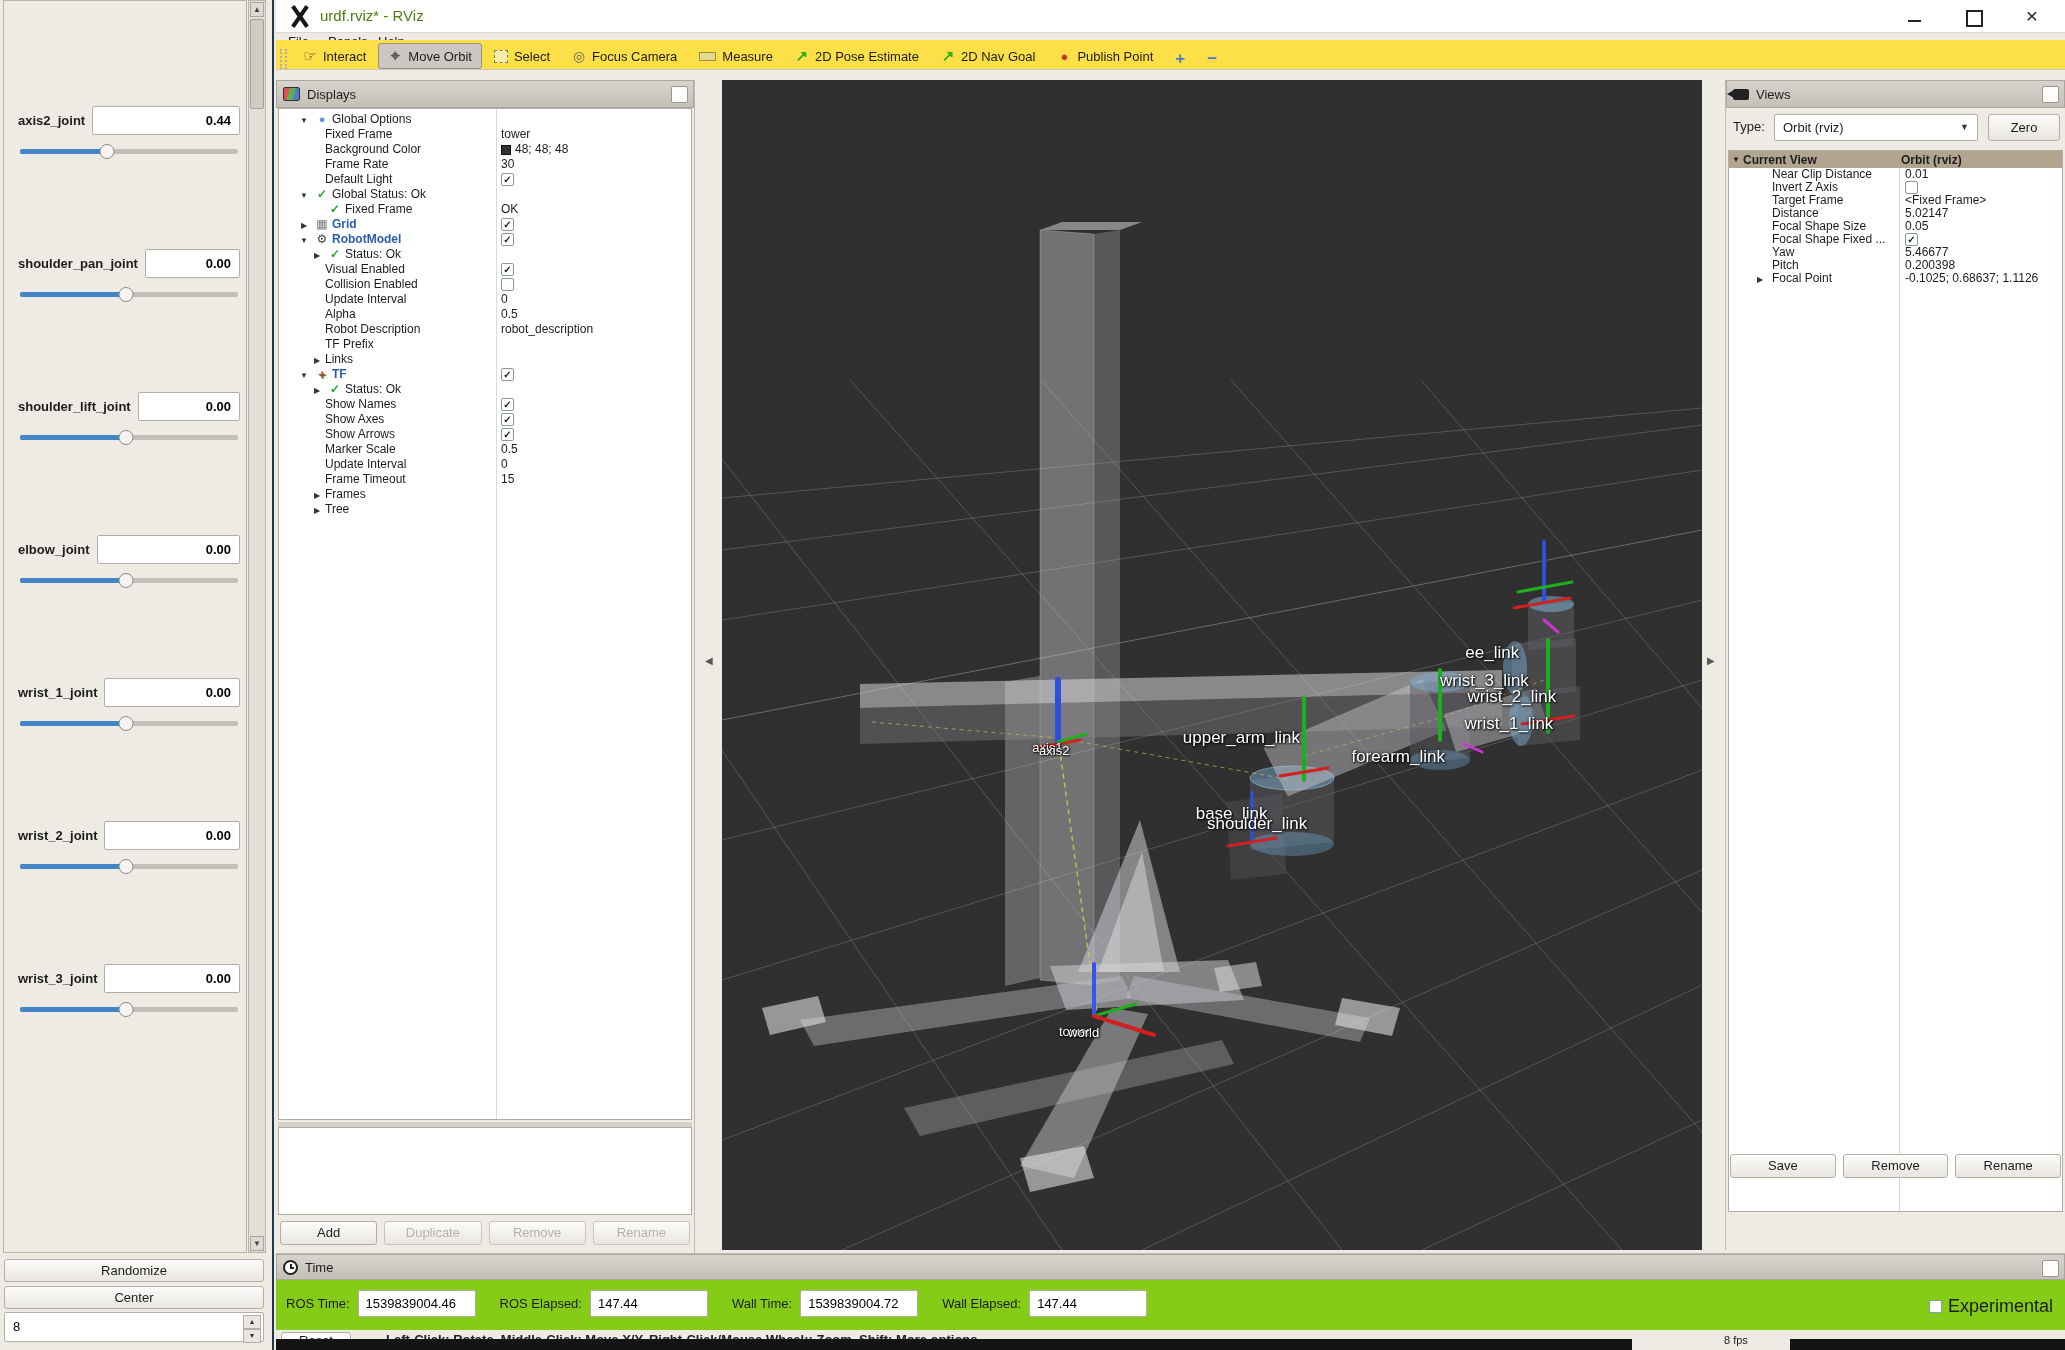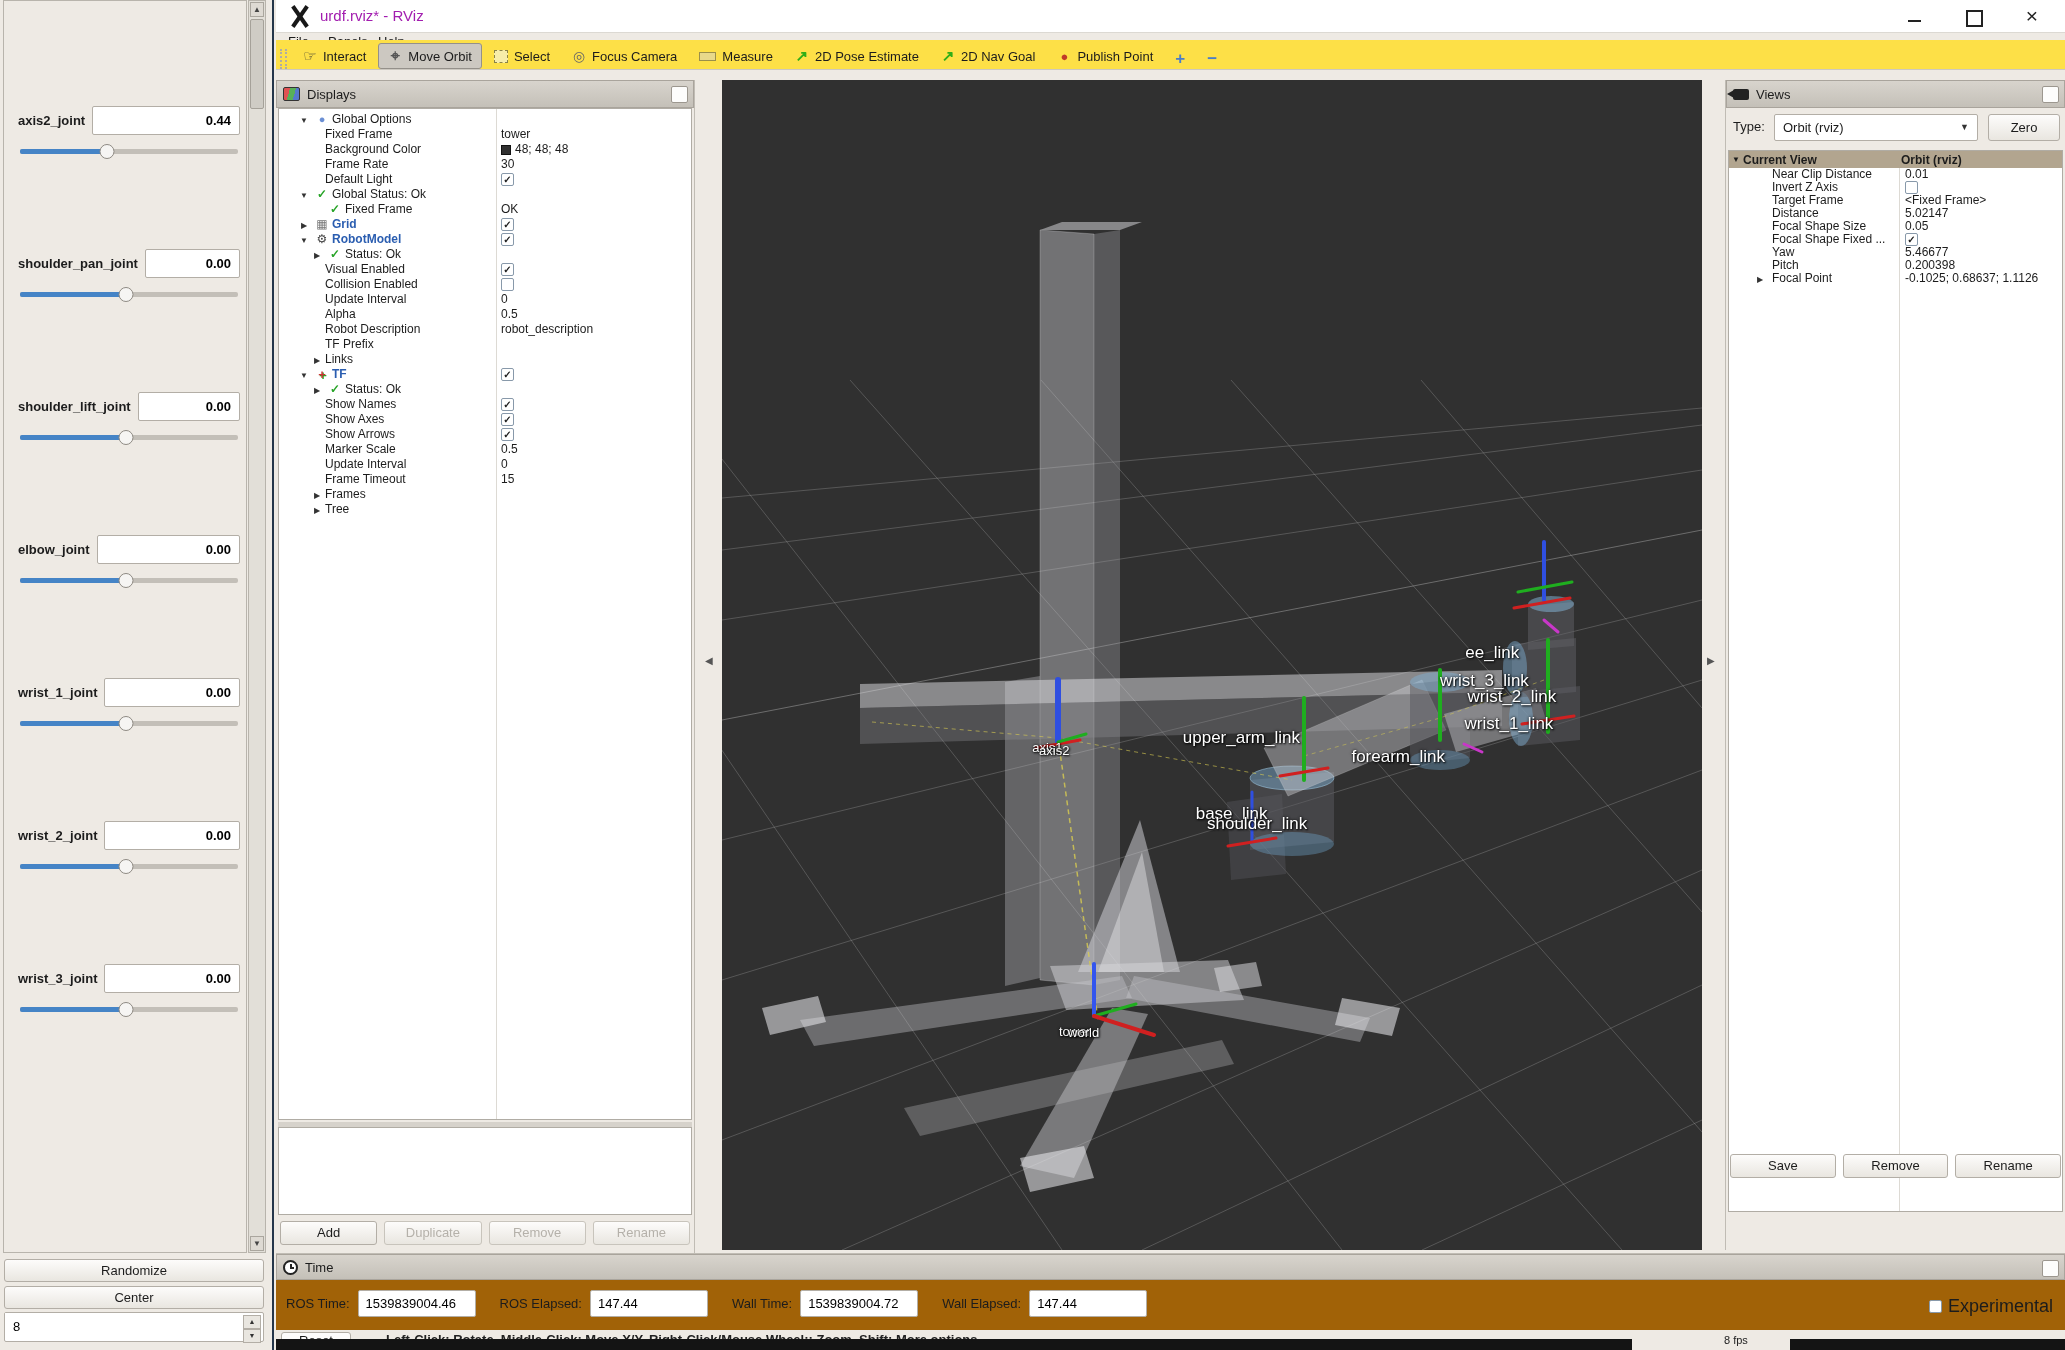--- a/index.html
+++ b/index.html
@@ -32,21 +32,21 @@
   #lp-spin input { border:0; width:220px; height:26px; padding-left:8px; font-size:13px; font-family:"Liberation Sans",sans-serif; }
   .spin-arrows { position:absolute; right:2px; top:2px; width:18px; height:24px; display:flex; flex-direction:column; }
   .spin-arrows span { flex:1; font-size:7px; text-align:center; color:#333; line-height:12px; background:#e9e6e0; border:1px solid #b3aea6; }
 
   
   #titlebar { left:276px; top:0; width:1789px; height:33px; background:#ffffff; border-bottom:1px solid #dcd9d3; }
   #rviz-logo { position:absolute; left:12px; top:5px; width:22px; height:22px; }
   #rviz-logo::before, #rviz-logo::after { content:""; position:absolute; left:10px; top:-1px; width:4px; height:25px; background:#181818; }
   #rviz-logo::before { transform:rotate(35deg); }
   #rviz-logo::after { transform:rotate(-35deg); }
-  #title-text { position:absolute; left:44px; top:7px; font-size:15px; color:#a21caf; }
+  #title-text { position:absolute; left:44px; top:7px; font-size:15px; color:#4d7c0f; }
   .winbtn { position:absolute; top:8px; width:22px; height:18px; text-align:center; }
   #btn-min  { right:140px; } #btn-min::before { content:""; display:inline-block; width:13px; height:2px; background:#222; margin-top:8px; }
   #btn-max  { right:80px; }  #btn-max::before { content:""; display:inline-block; width:13px; height:13px; border:2px solid #222; margin-top:2px; }
   #btn-close { right:22px; font-size:21px; line-height:16px; color:#222; }
 
   #menubar { left:276px; top:33px; width:1789px; height:17px; background:#eeeae4; font-size:13px; }
   .menu-item { position:absolute; top:1px; display:inline-block; }
   .menu-item::first-letter { text-decoration:underline; }
   #menu-file { left:12px; } #menu-panels { left:52px; } #menu-help { left:102px; }
 
@@ -134,21 +134,21 @@
   #v-head { height:17px; background:#b2a58f; display:flex; font-size:12px; font-weight:bold; align-items:center; }
   #v-head .arr { width:14px; text-align:center; font-size:8px; }
   #v-head .vh-val { position:absolute; left:172px; }
   .v-colline { position:absolute; left:170px; top:17px; bottom:0; width:1px; background:#dddad4; }
   .vrow { position:relative; height:13px; display:flex; align-items:center; font-size:12px; line-height:13px; padding-left:28px; }
   .vrow .arr { width:15px; flex:0 0 15px; }
   .vrow .val { position:absolute; left:172px; padding-left:4px; display:flex; align-items:center; white-space:nowrap; }
   #v-btnrow { top:1074px; }
 
   
-  #time-panel { left:276px; top:1253px; width:1789px; height:77px; background:#a16207; border-top:1px solid #c0bcb4; }
+  #time-panel { left:276px; top:1253px; width:1789px; height:77px; background:#84cc16; border-top:1px solid #c0bcb4; }
   #time-header { height:26px; }
   #clock-icon { width:15px; height:15px; border:2px solid #222; border-radius:50%; position:relative; background:#fff; }
   #clock-icon::before { content:""; position:absolute; left:5px; top:2px; width:2px; height:5px; background:#222; }
   #clock-icon::after { content:""; position:absolute; left:5px; top:5px; width:4px; height:2px; background:#222; }
   #time-fields { position:absolute; left:10px; top:36px; display:flex; align-items:center; gap:10px; font-size:13px; }
   .tfield { display:flex; align-items:center; gap:8px; margin-right:14px; }
   .tfield input { width:118px; height:27px; background:#fff; border:1px solid #b3aea6; border-radius:2px;
     padding-left:7px; font-size:13px; font-family:"Liberation Sans",sans-serif; }
   #experimental { position:absolute; right:12px; top:42px; display:flex; align-items:center; gap:6px; font-size:18px; }
   #experimental .cbx { display:inline-block; }

